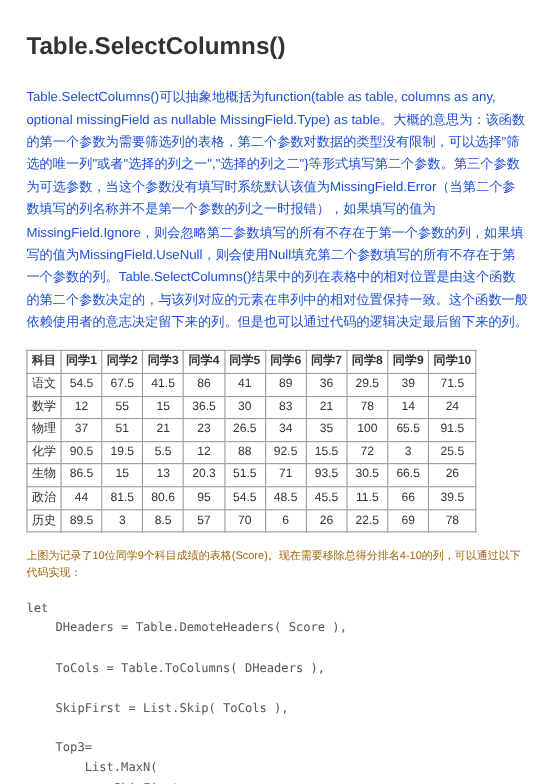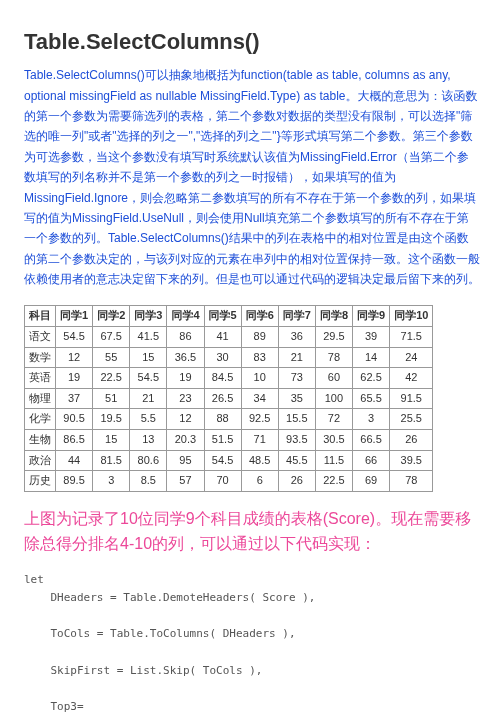--- a/index.html
+++ b/index.html
@@ -9,37 +9,37 @@
     width: 504px;
     padding: 24px;
     color: #333;
     font-size: 12px;
     line-height: 1.6;
   }
   h1 {
     font-size: 22px;
     font-weight: bold;
     color: #333;
-    margin-bottom: 6px;
+    margin-bottom: 19px;
   }
   .intro { margin-bottom: 16px; }
   .intro p { color: #1d4ed8; font-size: 12px; line-height: 1.7; }
   table {
     border-collapse: collapse;
     margin-bottom: 14px;
     font-size: 11px;
   }
   table th, table td {
     border: 1px solid #999;
     padding: 1px 4px;
     text-align: center;
     white-space: nowrap;
   }
   table th { font-weight: bold; background: #fff; }
-  .caption { color: #ec4899; font-size: 16px; margin-bottom: 14px; line-height:1.6; }
+  .caption { color: #a16207; font-size: 10px; margin-bottom: 14px; line-height:1.6; }
   pre {
     font-family: Consolas, Monaco, monospace;
     font-size: 11px;
     color: #555;
     line-height: 1.65;
     white-space: pre;
     margin-bottom: 16px;
   }
 </style>
 </head>
@@ -86,33 +86,20 @@
         <td>12</td>
         <td>55</td>
         <td>15</td>
         <td>36.5</td>
         <td>30</td>
         <td>83</td>
         <td>21</td>
         <td>78</td>
         <td>14</td>
         <td>24</td>
-      </tr>
-      <tr>
-        <td>英语</td>
-        <td>19</td>
-        <td>22.5</td>
-        <td>54.5</td>
-        <td>19</td>
-        <td>84.5</td>
-        <td>10</td>
-        <td>73</td>
-        <td>60</td>
-        <td>62.5</td>
-        <td>42</td>
       </tr>
       <tr>
         <td>物理</td>
         <td>37</td>
         <td>51</td>
         <td>21</td>
         <td>23</td>
         <td>26.5</td>
         <td>34</td>
         <td>35</td>

